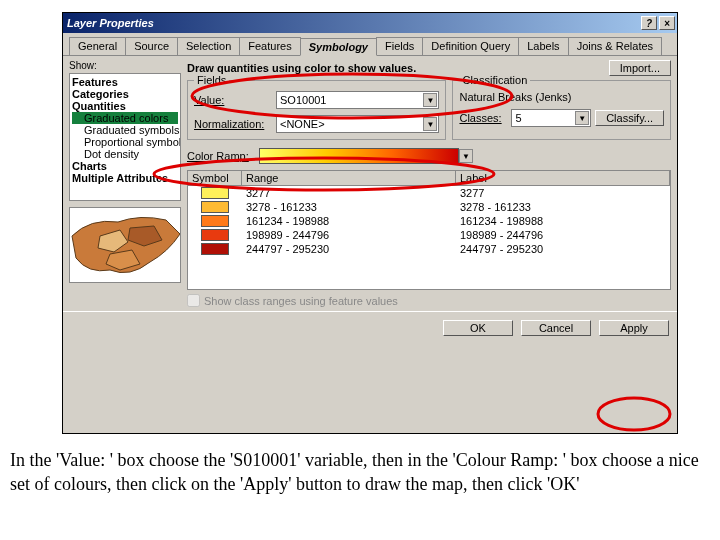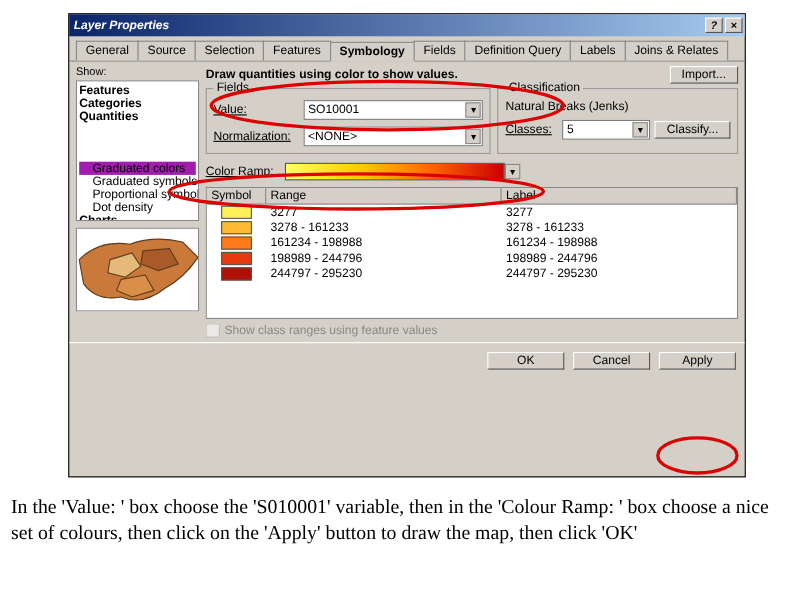--- a/index.html
+++ b/index.html
@@ -4,28 +4,28 @@
 <style>
   * { box-sizing: border-box; margin: 0; padding: 0; }
   body { font-family: Tahoma, Arial, sans-serif; font-size: 11px; background: #fff; }
   .page { width: 720px; height: 540px; position: relative; }
   .dialog { position: absolute; left: 62px; top: 12px; width: 616px; height: 422px; background: #d4d0c8; border: 1px solid #000; }
   .titlebar { background: linear-gradient(to right, #0a246a, #a6caf0); color: #fff; height: 20px; display: flex; align-items: center; padding: 0 2px 0 4px; font-weight: bold; font-style: italic; }
   .titlebar .spacer { flex: 1; }
   .titlebar .btn { width: 16px; height: 14px; background: #d4d0c8; border: 1px solid #fff; border-right-color:#555; border-bottom-color:#555; color:#000; font-size:10px; display:flex; align-items:center; justify-content:center; margin-left:2px; }
   .tabbar { display: flex; padding: 4px 6px 0 6px; gap: 0; border-bottom: 1px solid #888; }
   .tab { padding: 2px 8px; border: 1px solid #888; border-bottom: none; background: #d4d0c8; margin-right: -1px; }
-  .tab.active { background: #d4d0c8; position: relative; top: 1px; font-weight: bold; border-bottom:1px solid #d4d0c8; }
+  .tab.active { background: #d4d0c8; position: relative; top: 1px; font-weight: bold; border-bottom:1px solid #d4d0c8;font-style:italic; }
   .content { display: flex; padding: 4px 6px; gap: 6px; }
   .leftpane { width: 112px; }
   .showlabel { font-size: 10px; }
   .treebox { background: #fff; border: 1px solid #888; height: 128px; padding: 2px; margin-top: 2px; overflow: hidden; }
   .treebox .lvl1 { font-weight: bold; }
   .treebox .lvl2 { padding-left: 12px; white-space: nowrap; }
-  .treebox .sel { background: #a21caf; margin-top: 35px; }
+  .treebox .sel { background: #15803d; }
   .mappreview { margin-top: 6px; width: 112px; height: 76px; border: 1px solid #888; background: #fff; position: relative; overflow:hidden; }
   .rightpane { flex: 1; display:flex; flex-direction:column; }
   .drawrow { display:flex; align-items:center; font-weight:bold; }
   .drawrow .imp { margin-left:auto;text-align:center; }
   .winbtn { background:#d4d0c8; border:1px solid #fff; border-right-color:#555; border-bottom-color:#555; padding:1px 10px; font-size:11px; }
   .fieldsets { display:flex; gap:6px; margin-top:4px; }
   .fset { border:1px solid #999; padding:4px 6px 6px 6px; position:relative; }
   .fset .legend { position:absolute; top:-7px; left:6px; background:#d4d0c8; padding:0 3px; }
   .fset.left { flex:1.2; }
   .fset.right { flex:1; }

